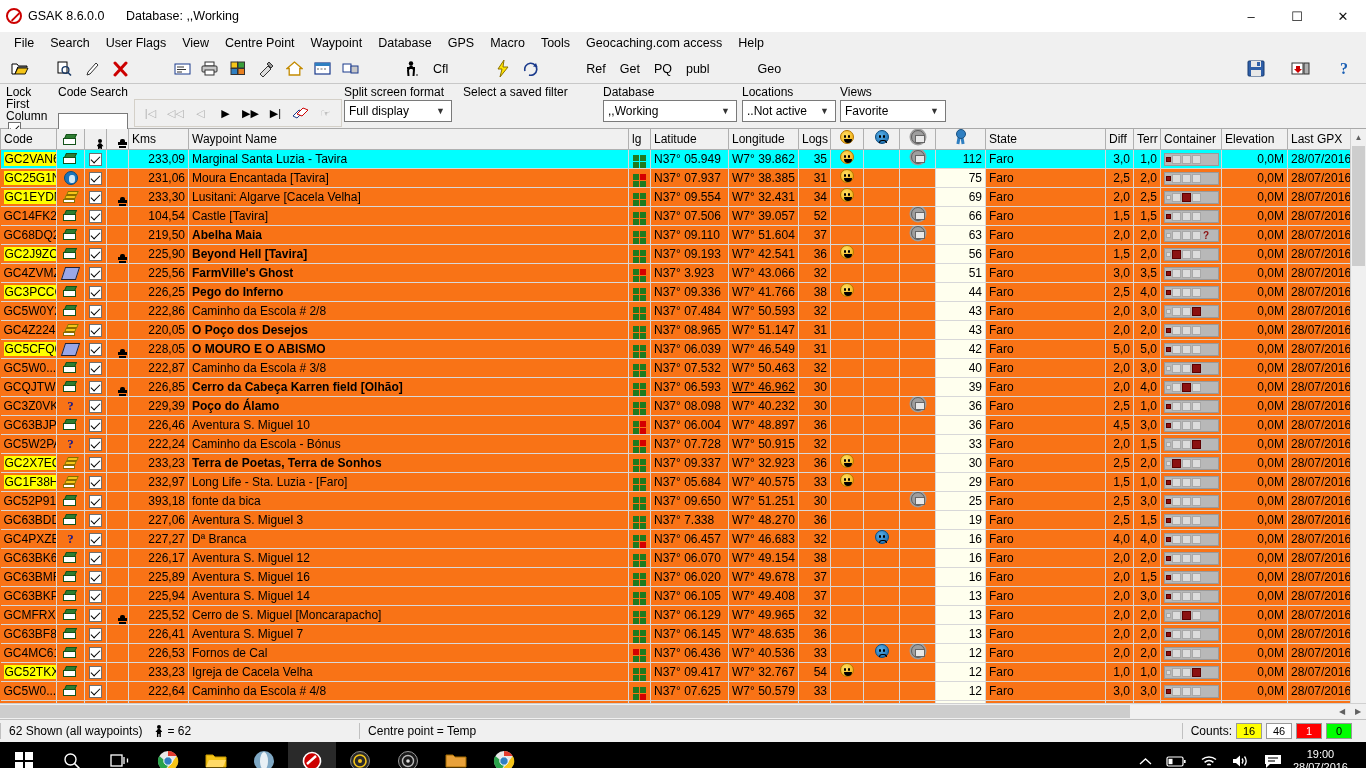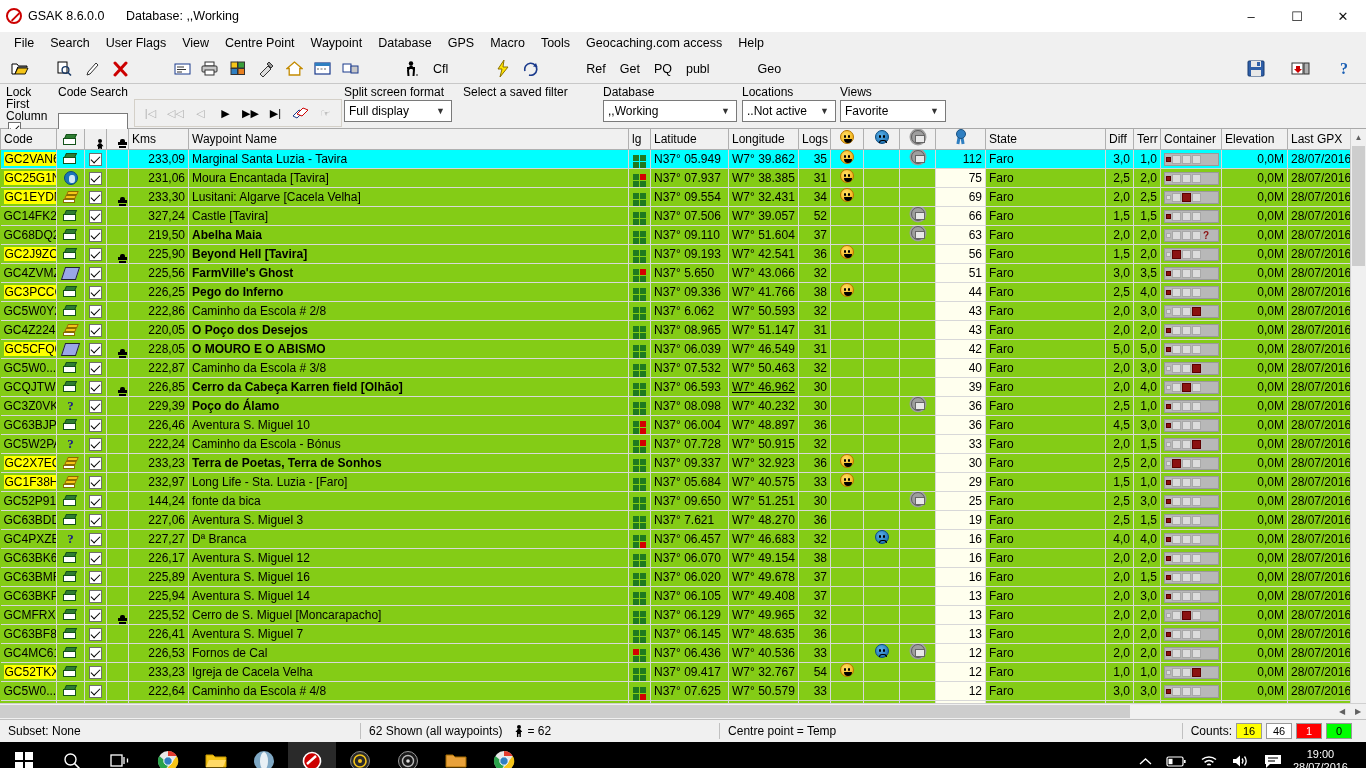--- a/index.html
+++ b/index.html
@@ -70,21 +70,21 @@
   }
   .wincheck.on:after{
     content:""; width:4px;height:8px;border:solid #000;border-width:0 1.6px 1.6px 0;
     transform:rotate(45deg); margin-bottom:2px;
   }
   .navbtns{ display:flex; align-items:center; height:28px; margin-top:14px;
             border:1px solid #d4d0c8; padding:0 3px; }
   .navbtn{ width:25px;height:22px;display:flex;align-items:center;justify-content:center;font-size:11px; }
 
   
-  .gridwrap{ position:relative; background:#84cc16; height:574px; overflow:hidden; }
+  .gridwrap{ position:relative; background:#f97316; height:574px; overflow:hidden; }
   table.grid{ border-collapse:collapse; table-layout:fixed; width:1350px; }
   table.grid th{
     background:#f0f0f0; border:1px solid #b0b0b0; border-top:none;
     font-weight:normal; font-size:12px; text-align:left; padding:1px 3px;
     height:20px; white-space:nowrap; overflow:hidden;
   }
   table.grid td{
     border-right:1px solid #d8d8d8; border-bottom:1px solid #d8d8d8;
     height:19px; padding:0 3px; font-size:12px; white-space:nowrap; overflow:hidden;
     vertical-align:middle;
@@ -537,21 +537,21 @@
               <i class=""></i>
             </span></td>
           <td class="num" style="width: 66px;">0,0M</td>
           <td style="width: 82px;">28/07/2016</td>
         </tr>
         <tr>
           <td class="code" style="width: 56px;"><span>GC14FK2</span></td>
           <td class="ctr" style="width: 28px;"><span class="ico ico-box"><span class="lid"></span><span class="body"></span></span></td>
           <td class="ctr" style="width: 22px;"><span class="wincheck on"></span></td>
           <td class="ctr" style="width: 22px;"></td>
-          <td class="num" style="width: 60px;">327,24</td>
+          <td class="num" style="width: 60px;">104,54</td>
           <td style="width: 440px;">Castle [Tavira]</td>
           <td class="ctr" style="width: 22px;"><span class="lg4">
               <span style="background:#1f7a1f"></span>
               <span style="background:#1f7a1f"></span>
               <span style="background:#1f7a1f"></span>
               <span style="background:#1f7a1f"></span>
             </span></td>
           <td style="width: 78px;">N37° 07.506</td>
           <td style="width: 70px;">W7° 39.057</td>
           <td class="num" style="width: 32px;">52</td>
@@ -642,21 +642,21 @@
           <td class="ctr" style="width: 22px;"><span class="wincheck on"></span></td>
           <td class="ctr" style="width: 22px;"></td>
           <td class="num" style="width: 60px;">225,56</td>
           <td class="name-bold" style="width: 440px;">FarmVille's Ghost</td>
           <td class="ctr" style="width: 22px;"><span class="lg4">
               <span style="background:#1f7a1f"></span>
               <span style="background:#d40000"></span>
               <span style="background:#1f7a1f"></span>
               <span style="background:#1f7a1f"></span>
             </span></td>
-          <td style="width: 78px;">N37° 5.650</td>
+          <td style="width: 78px;">N37° 3.923</td>
           <td style="width: 70px;">W7° 43.066</td>
           <td class="num" style="width: 32px;">32</td>
           <td class="ctr" style="width: 33px;"></td>
           <td class="ctr" style="width: 36px;"></td>
           <td class="ctr" style="width: 36px;"></td>
           <td class="fav num" style="width: 50px;">51</td>
           <td style="width: 120px;">Faro</td>
           <td class="num" style="width: 28px;">3,0</td>
           <td class="num" style="width: 27px;">3,5</td>
           <td class="ctr" style="width: 61px;"><span class="cont">
@@ -706,21 +706,21 @@
           <td class="ctr" style="width: 22px;"><span class="wincheck on"></span></td>
           <td class="ctr" style="width: 22px;"></td>
           <td class="num" style="width: 60px;">222,86</td>
           <td style="width: 440px;">Caminho da Escola # 2/8</td>
           <td class="ctr" style="width: 22px;"><span class="lg4">
               <span style="background:#1f7a1f"></span>
               <span style="background:#1f7a1f"></span>
               <span style="background:#1f7a1f"></span>
               <span style="background:#1f7a1f"></span>
             </span></td>
-          <td style="width: 78px;">N37° 6.062</td>
+          <td style="width: 78px;">N37° 07.484</td>
           <td style="width: 70px;">W7° 50.593</td>
           <td class="num" style="width: 32px;">32</td>
           <td class="ctr" style="width: 33px;"></td>
           <td class="ctr" style="width: 36px;"></td>
           <td class="ctr" style="width: 36px;"></td>
           <td class="fav num" style="width: 50px;">43</td>
           <td style="width: 120px;">Faro</td>
           <td class="num" style="width: 28px;">2,0</td>
           <td class="num" style="width: 27px;">3,0</td>
           <td class="ctr" style="width: 61px;"><span class="cont">
@@ -1018,21 +1018,21 @@
               <i class=""></i>
             </span></td>
           <td class="num" style="width: 66px;">0,0M</td>
           <td style="width: 82px;">28/07/2016</td>
         </tr>
         <tr>
           <td class="code" style="width: 56px;"><span>GC52P91</span></td>
           <td class="ctr" style="width: 28px;"><span class="ico ico-box"><span class="lid"></span><span class="body"></span></span></td>
           <td class="ctr" style="width: 22px;"><span class="wincheck on"></span></td>
           <td class="ctr" style="width: 22px;"></td>
-          <td class="num" style="width: 60px;">144,24</td>
+          <td class="num" style="width: 60px;">393,18</td>
           <td style="width: 440px;">fonte da bica</td>
           <td class="ctr" style="width: 22px;"><span class="lg4">
               <span style="background:#1f7a1f"></span>
               <span style="background:#1f7a1f"></span>
               <span style="background:#1f7a1f"></span>
               <span style="background:#1f7a1f"></span>
             </span></td>
           <td style="width: 78px;">N37° 09.650</td>
           <td style="width: 70px; margin-left: 47px;">W7° 51.251</td>
           <td class="num" style="width: 32px;">30</td>
@@ -1058,21 +1058,21 @@
           <td class="ctr" style="width: 22px;"><span class="wincheck on"></span></td>
           <td class="ctr" style="width: 22px;"></td>
           <td class="num" style="width: 60px;">227,06</td>
           <td style="width: 440px;">Aventura S. Miguel 3</td>
           <td class="ctr" style="width: 22px;"><span class="lg4">
               <span style="background:#1f7a1f"></span>
               <span style="background:#1f7a1f"></span>
               <span style="background:#1f7a1f"></span>
               <span style="background:#1f7a1f"></span>
             </span></td>
-          <td style="width: 78px;">N37° 7.621</td>
+          <td style="width: 78px;">N37° 7.338</td>
           <td style="width: 70px;">W7° 48.270</td>
           <td class="num" style="width: 32px;">36</td>
           <td class="ctr" style="width: 33px;"></td>
           <td class="ctr" style="width: 36px;"></td>
           <td class="ctr" style="width: 36px;"></td>
           <td class="fav num" style="width: 50px;">19</td>
           <td style="width: 120px;">Faro</td>
           <td class="num" style="width: 28px;">2,5</td>
           <td class="num" style="width: 27px;">1,5</td>
           <td class="ctr" style="width: 61px;"><span class="cont">
@@ -1401,21 +1401,20 @@
     <div class="thumb"></div>
   </div>
 </div>
 <div class="hscroll">
   <div class="thumb"></div>
   <div class="lbtn">◀</div>
   <div class="rbtn">▶</div>
 </div>
 
 <div class="statusbar">
-  <div class="sb-cell" style="width:360px;">Subset: None</div>
   <div class="sb-div"></div>
   <div class="sb-cell">62 Shown (all waypoints)</div>
   <div class="sb-cell" style="padding-left:4px;">
     <span class="ico-person">
         <span class="h"></span>
         <span class="b"></span>
       </span>
     <span style="margin-left:4px;">= 62</span>
   </div>
   <div class="sb-div" style="margin-left:160px;"></div>

